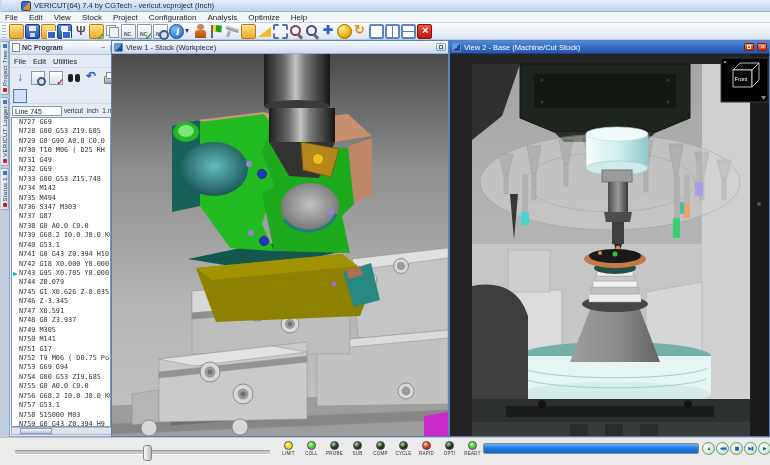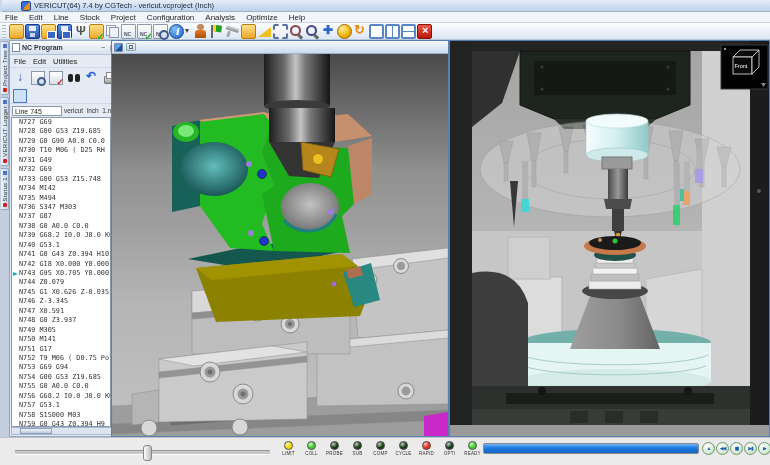--- a/index.html
+++ b/index.html
@@ -162,21 +162,21 @@
 <div id="app">
 
   <div id="titlebar">
     <div id="app-icon"></div>
     <span id="title-text">VERICUT(64)  7.4 by CGTech - vericut.vcproject (Inch)</span>
   </div>
 
   <div id="menubar">
       <span class="menu-item">File</span>
       <span class="menu-item">Edit</span>
-      <span class="menu-item">Line</span>
+      <span class="menu-item">View</span>
       <span class="menu-item">Stock</span>
       <span class="menu-item">Project</span>
       <span class="menu-item">Configuration</span>
       <span class="menu-item">Analysis</span>
       <span class="menu-item">Optimize</span>
       <span class="menu-item">Help</span>
     </div>
 
   <div id="toolbar">
     <div id="toolbar-grip"></div>
@@ -398,20 +398,21 @@
         </div>
       </div>
       <div id="nc-hscroll">
         <div class="thumb"></div>
       </div>
     </div>
 
     <div class="mdi" id="view1">
       <div class="mdi-title">
         <span class="vicon"></span>
+        <span class="t">View 1 - Stock (Workpiece)</span>
         <span class="winbtn"></span>
       </div>
       <div class="mdi-body">
         <svg width="336" height="384" viewBox="0 0 336 384">
           <defs>
             <linearGradient id="v1bg" x1="0" y1="0" x2="0" y2="1">
               <stop offset="0" stop-color="#4a4a4a"></stop>
                 <stop offset=".3" stop-color="#8f8f8f"></stop>
               <stop offset=".65" stop-color="#b5b5b5"></stop>
                 <stop offset="1" stop-color="#c2c2c2"></stop>
@@ -512,20 +513,26 @@
             <polygon points="157,88 223,88 207,124 177,122" fill="#333333"></polygon>
             <polygon points="189,88 227,95 219,123 191,116" fill="#b5861c" stroke="#7a5a10" stroke-width="0.8"></polygon>
             <circle cx="206" cy="105" r="5.5" fill="#efbf1f" stroke="#9a7a10" stroke-width="0.8"></circle>
           </g>
           <polygon points="312,362 336,358 336,384 312,384" fill="#c829c8"></polygon>
         </svg>
       </div>
     </div>
 
     <div class="mdi" id="view2">
+      <div class="mdi-title">
+        <span class="vicon"></span>
+        <span class="t">View 2 - Base (Machine/Cut Stock)</span>
+        <span class="winbtn red"></span>
+        <span class="winbtn red x"></span>
+      </div>
       <div class="mdi-body">
         <svg width="319" height="384" viewBox="0 0 319 384">
           <defs>
             <linearGradient id="wallG" x1="0" y1="0" x2="0" y2="1">
               <stop offset="0" stop-color="#a4a4a4"></stop>
                 <stop offset="1" stop-color="#c6c6c6"></stop>
             </linearGradient>
             <linearGradient id="cyanG" x1="0" y1="0" x2="1" y2="0">
               <stop offset="0" stop-color="#f6fdfd"></stop>
                 <stop offset=".5" stop-color="#d2efef"></stop>

